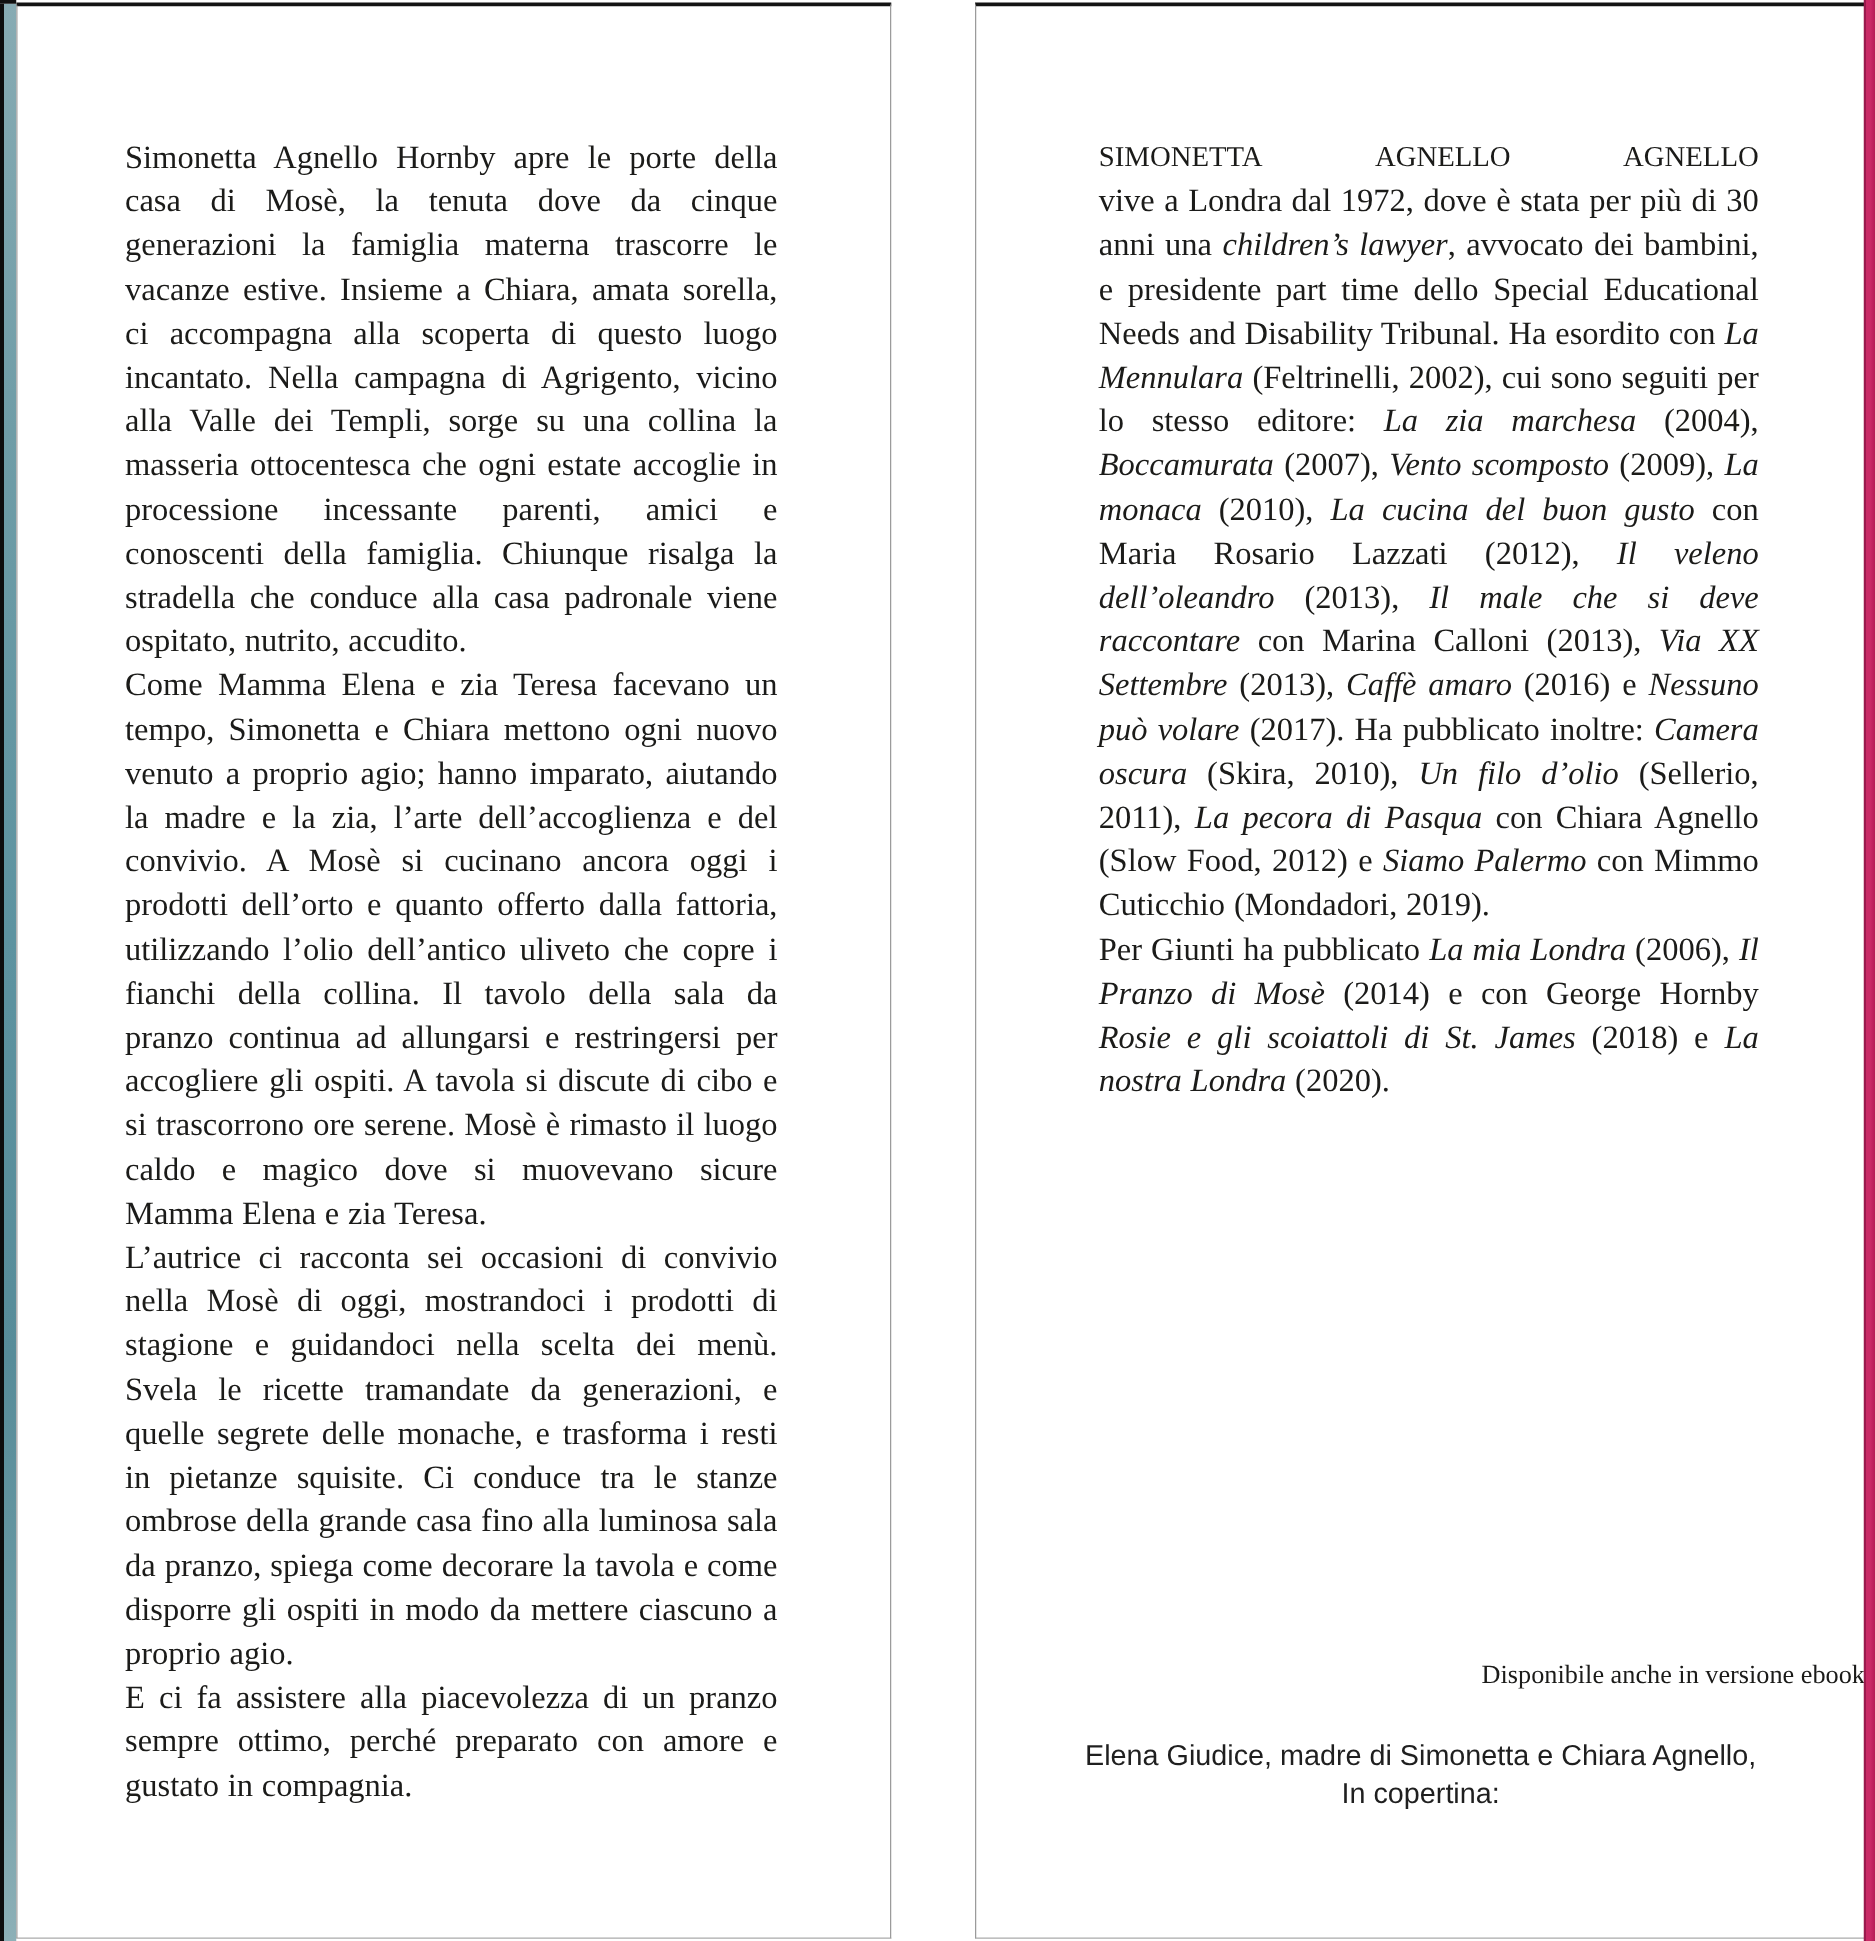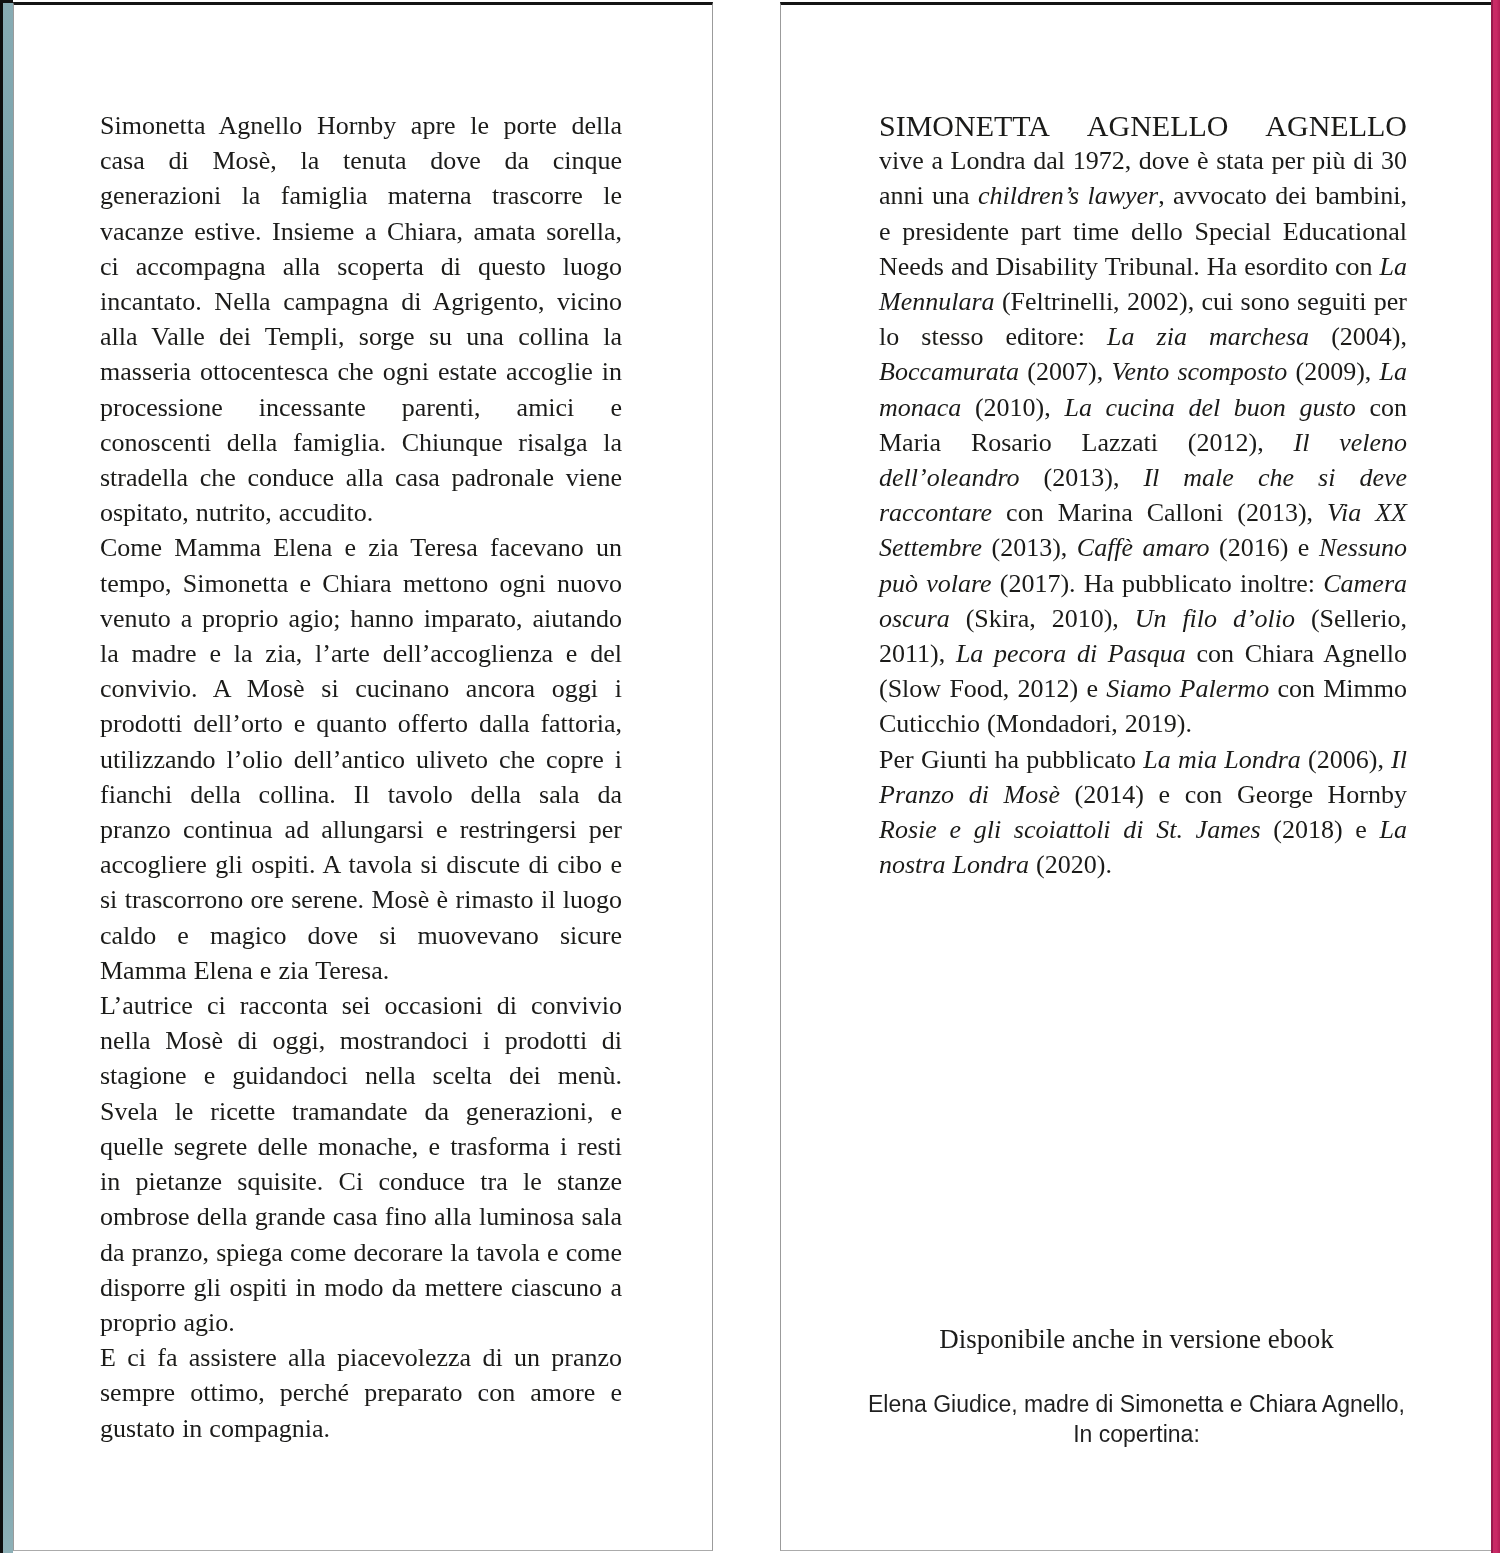--- a/index.html
+++ b/index.html
@@ -34,29 +34,29 @@
     text-align:justify;
     font-size:26px;line-height:35.2px;
     -webkit-hyphens:auto;hyphens:auto;
     word-spacing:0.02em;
   }
   .left-flap .body-text{margin:103px 90px 0 86px;font-family:Liberation Serif, serif;}
   .right-flap .body-text{margin:103px 85px 0 98px;}
   .body-text p{margin:0;}
   .author-heading{
     display:flex;justify-content:space-between;
-    font-size:30px;line-height:35.2px;
+    font-size:23px;line-height:35.2px;
     white-space:nowrap;
   }
   .right-footer{
     position:absolute;left:0;right:0;top:1308px;
     text-align:center;
   }
   .site-url{font-size:31px;font-weight:bold;line-height:38px;}
-  .ebook-note{font-size:27px;line-height:36px;margin-top:8px;}
+  .ebook-note{font-size:21px;line-height:36px;margin-top:8px;text-align:right;}
   .cover-credit{
     margin-top:32px;
     font-family:"Liberation Sans","DejaVu Sans",sans-serif;
     font-size:23px;line-height:30px;color:#1f1f1f;
   }
   em{font-style:italic;}
 </style>
 </head>
 <body>
 

